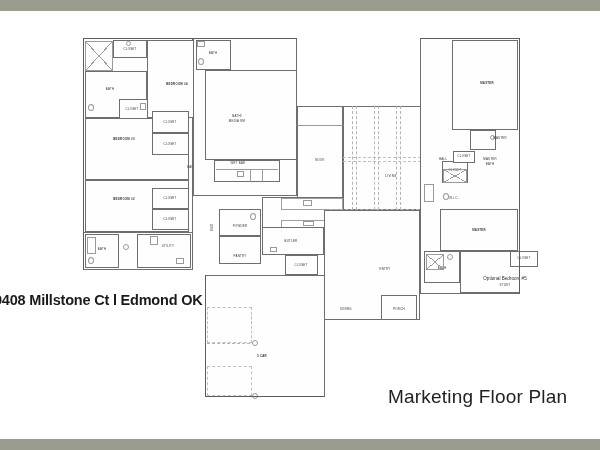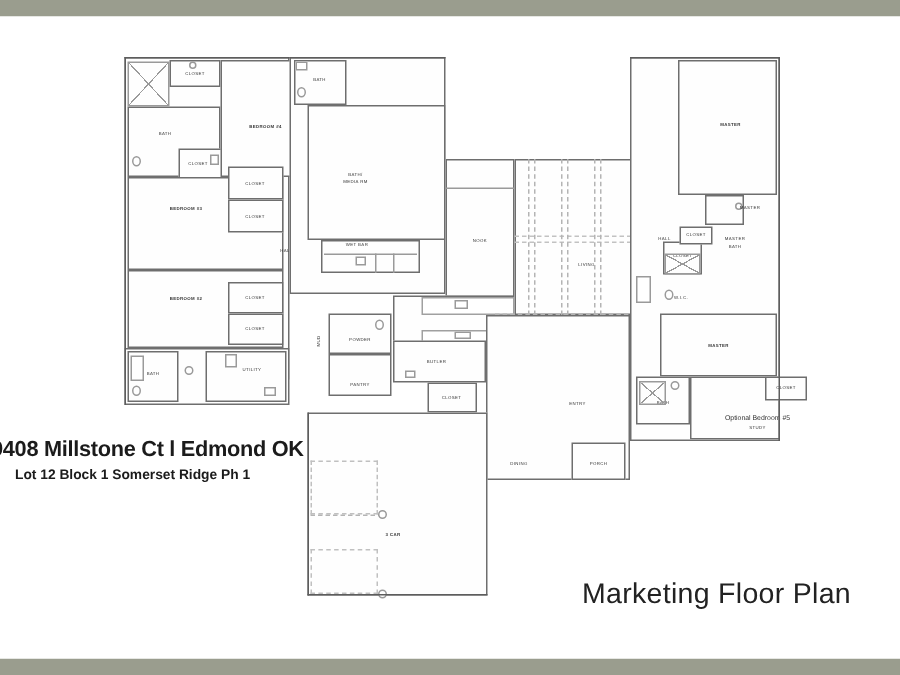--- a/index.html
+++ b/index.html
@@ -238,16 +238,15 @@
     <div class="w" style="left:83px;top:27px;width:1.3px;height:232px;"></div>
     <div class="w" style="left:193px;top:27px;width:104px;height:1.3px;"></div>
     <div class="w" style="left:420px;top:27px;width:100px;height:1.3px;"></div>
     <div class="w" style="left:519px;top:27px;width:1.3px;height:256px;"></div>
     <div class="w" style="left:205px;top:385px;width:120px;height:1.3px;"></div>
     <div class="w" style="left:205px;top:264px;width:1.3px;height:122px;"></div>
 
   </div>
 
   <div class="addr">9408 Millstone Ct l Edmond OK</div>
-  <div class="sub">Lot 12 Block 1 Somerset Ridge Ph 1</div>
   <div class="mfp">Marketing Floor Plan</div>
 
 </div>
 
 </body></html>

